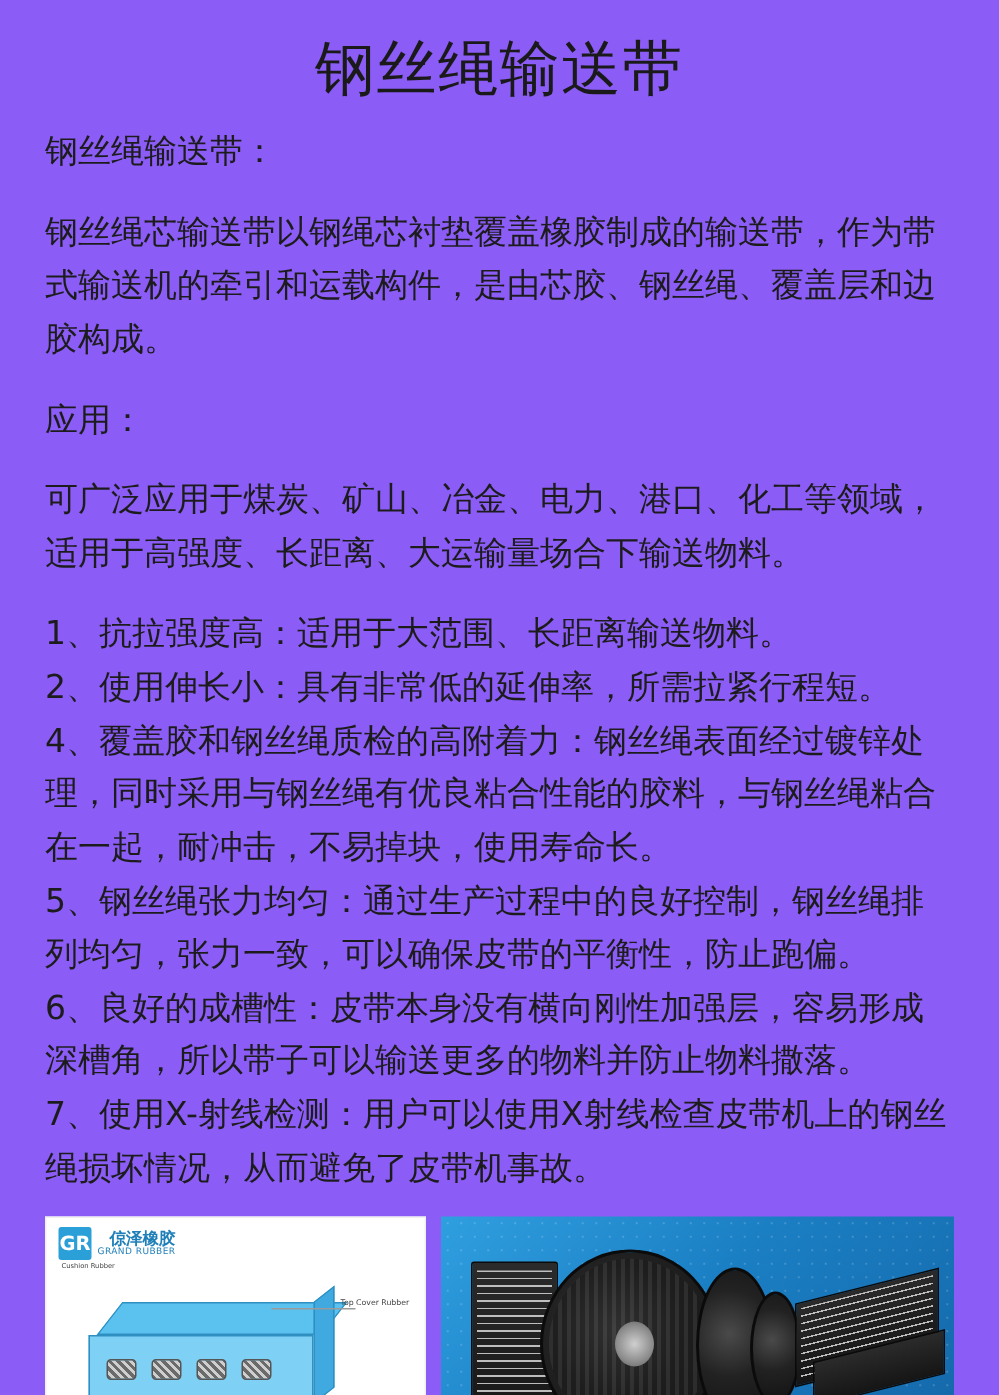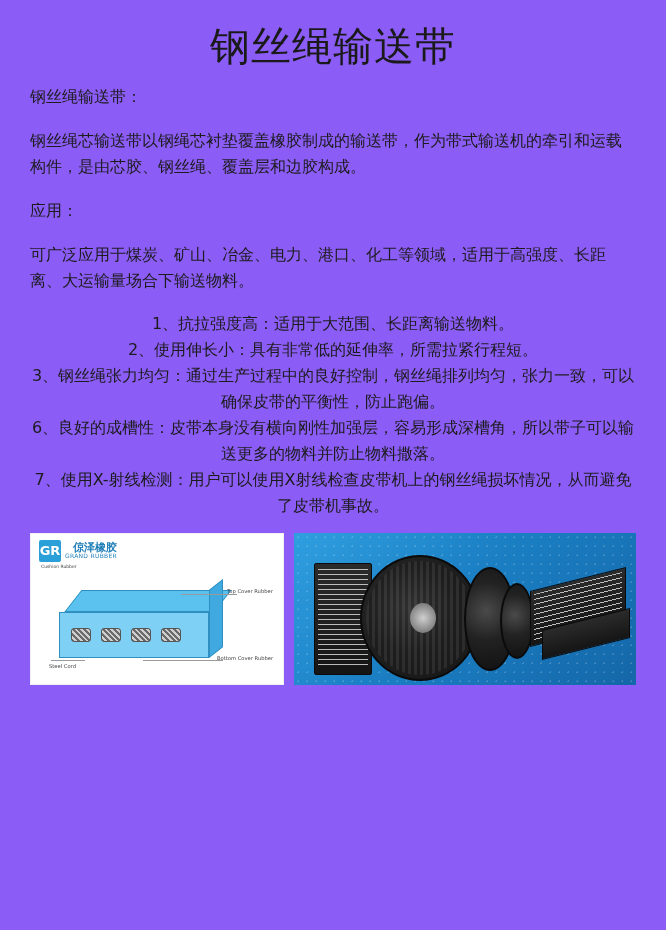--- a/index.html
+++ b/index.html
@@ -22,31 +22,31 @@
     font-size: 40px;
     line-height: 1.2;
     color: #1a1a1a;
     font-weight: 400;
     margin: 22px 0 14px 0;
     letter-spacing: 1px;
   }
   .body {
     padding: 0 30px;
     color: #1c1c1c;
-    font-size: 16px;
+    font-size: 22px;
     line-height: 1.62;
   }
   .para {
     margin: 0 0 4px 0;
     text-align: left;
   }
   .spacer-md { height: 14px; }
   .list-item {
     margin: 0;
-    text-align: center;
+    text-align: left;
   }
   .images {
     display: flex;
     gap: 10px;
     padding: 14px 30px 10px 30px;
     align-items: flex-start;
   }
   .img-box {
     position: relative;
     overflow: hidden;
@@ -177,21 +177,22 @@
     <p class="para"> 钢丝绳芯输送带以钢绳芯衬垫覆盖橡胶制成的输送带，作为带式输送机的牵引和运载构件，是由芯胶、钢丝绳、覆盖层和边胶构成。</p>
     <div class="spacer-md"></div>
 
     <p class="para">应用：</p>
     <div class="spacer-md"></div>
     <p class="para"> 可广泛应用于煤炭、矿山、冶金、电力、港口、化工等领域，适用于高强度、长距离、大运输量场合下输送物料。</p>
     <div class="spacer-md"></div>
 
     <p class="list-item">1、抗拉强度高：适用于大范围、长距离输送物料。</p>
     <p class="list-item">2、使用伸长小：具有非常低的延伸率，所需拉紧行程短。</p>
-    <p class="list-item">3、钢丝绳张力均匀：通过生产过程中的良好控制，钢丝绳排列均匀，张力一致，可以确保皮带的平衡性，防止跑偏。</p>
+    <p class="list-item">4、覆盖胶和钢丝绳质检的高附着力：钢丝绳表面经过镀锌处理，同时采用与钢丝绳有优良粘合性能的胶料，与钢丝绳粘合在一起，耐冲击，不易掉块，使用寿命长。</p>
+    <p class="list-item">5、钢丝绳张力均匀：通过生产过程中的良好控制，钢丝绳排列均匀，张力一致，可以确保皮带的平衡性，防止跑偏。</p>
     <p class="list-item">6、良好的成槽性：皮带本身没有横向刚性加强层，容易形成深槽角，所以带子可以输送更多的物料并防止物料撒落。</p>
     <p class="list-item">7、使用X-射线检测：用户可以使用X射线检查皮带机上的钢丝绳损坏情况，从而避免了皮带机事故。</p>
   </div>
 
   <div class="images">
 
     <div class="img-box img-left">
       <div class="logo">
         <div class="logo-mark">GR</div>
         <div class="logo-text">

